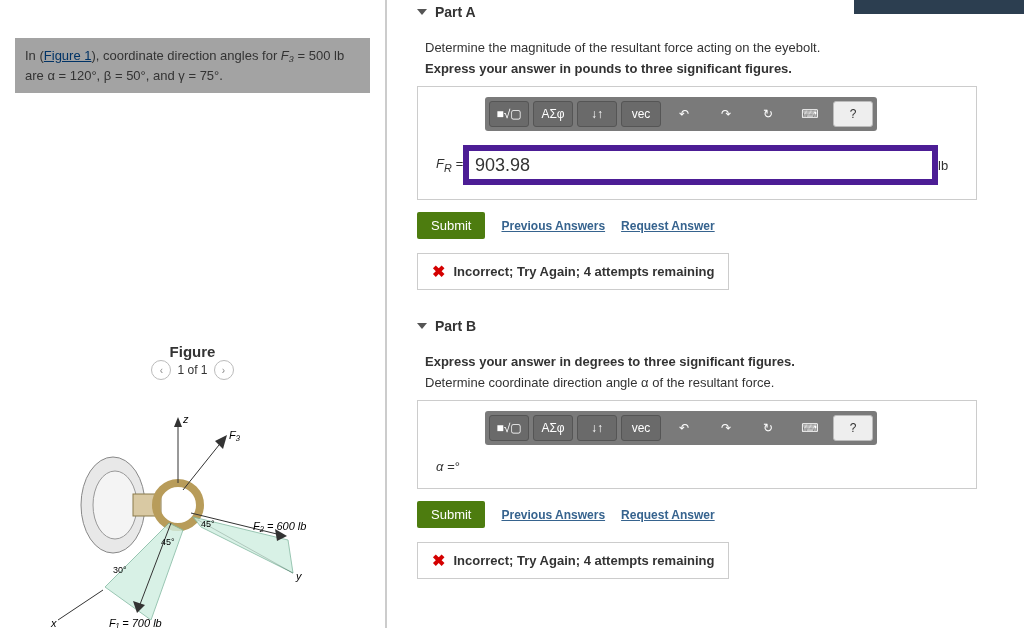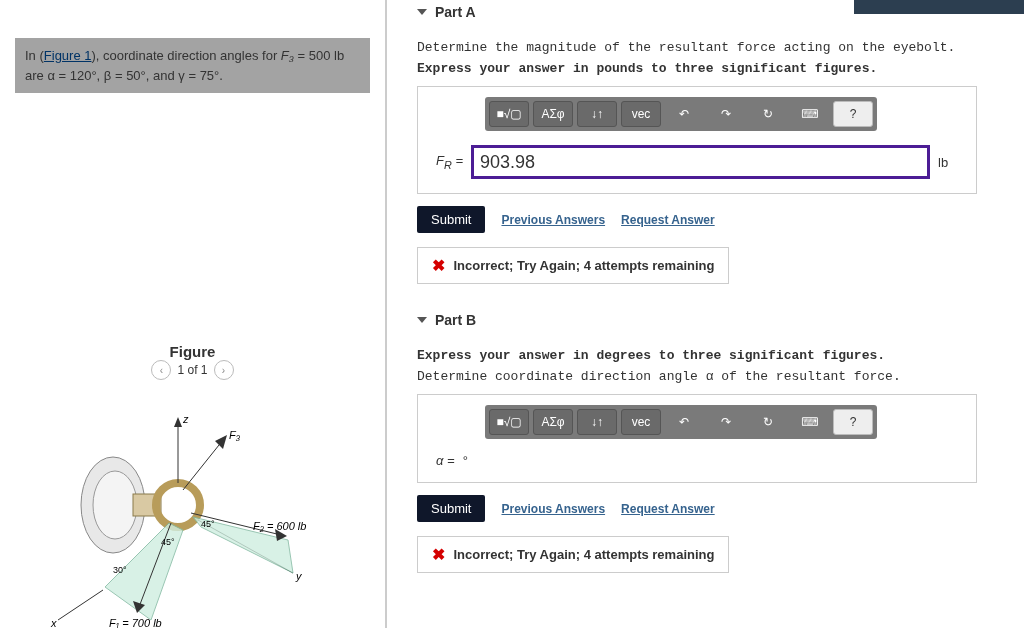--- a/index.html
+++ b/index.html
@@ -65,21 +65,21 @@
   }
   .part-header {
     display: flex; align-items: center; gap: 8px;
     font-weight: bold; font-size: 14px;
     margin: 4px 0 20px 0;
   }
   .caret-down {
     width: 0; height: 0; border-left: 5px solid transparent;
     border-right: 5px solid transparent; border-top: 6px solid #555;
   }
-  .prompt-line { margin: 6px 0; font-family: Liberation Mono, monospace; }
+  .prompt-line { margin: 6px 8px; }
   .bold { font-weight: bold; }
   .answer-outer {
     border: 1px solid #ccc;
     padding: 10px 12px 14px 12px;
     margin-top: 10px;
     width: 560px;
     box-sizing: border-box;
   }
   .toolbar {
     background: #7a7a7a;
@@ -95,39 +95,39 @@
     border: 1px solid #555;
     border-radius: 3px;
     display: inline-flex; align-items: center; justify-content: center;
     color: #fff; font-size: 12px;
     background: #6a6a6a;
     padding: 0 5px;
   }
   .tbtn-ghost { background: transparent; border: none; }
   .tbtn.light { background: #eee; color: #333; border-color: #bbb; }
   .input-row {
-    display: flex; align-items: center; gap: 8px;
+    display: flex; align-items: center; 
     margin-top: 14px;
   }
   .var-label { font-style: italic; font-size: 13px; margin-left: 6px; }
   .ans-input {
     flex: 1; height: 28px;
-    border: 3px solid #4c1d95;
+    border: 6px solid #4c1d95;
     outline: none;
     font-size: 18px;
     padding: 0 6px;
     color: #333;
   }
   .unit-label { font-size: 13px; width: 26px; text-align: left; }
   .action-row {
     display: flex; align-items: center; gap: 16px;
     margin-top: 12px;
   }
   .submit-btn {
-    background: #0f172a;
+    background: #4d7c0f;
     color: #fff;
     border: none;
     padding: 6px 14px;
     font-size: 13px;
     border-radius: 2px;
     cursor: pointer;
   }
   .linklike {
     color: #36638e; text-decoration: underline; font-size: 12px;
     cursor: pointer; font-weight: bold;

